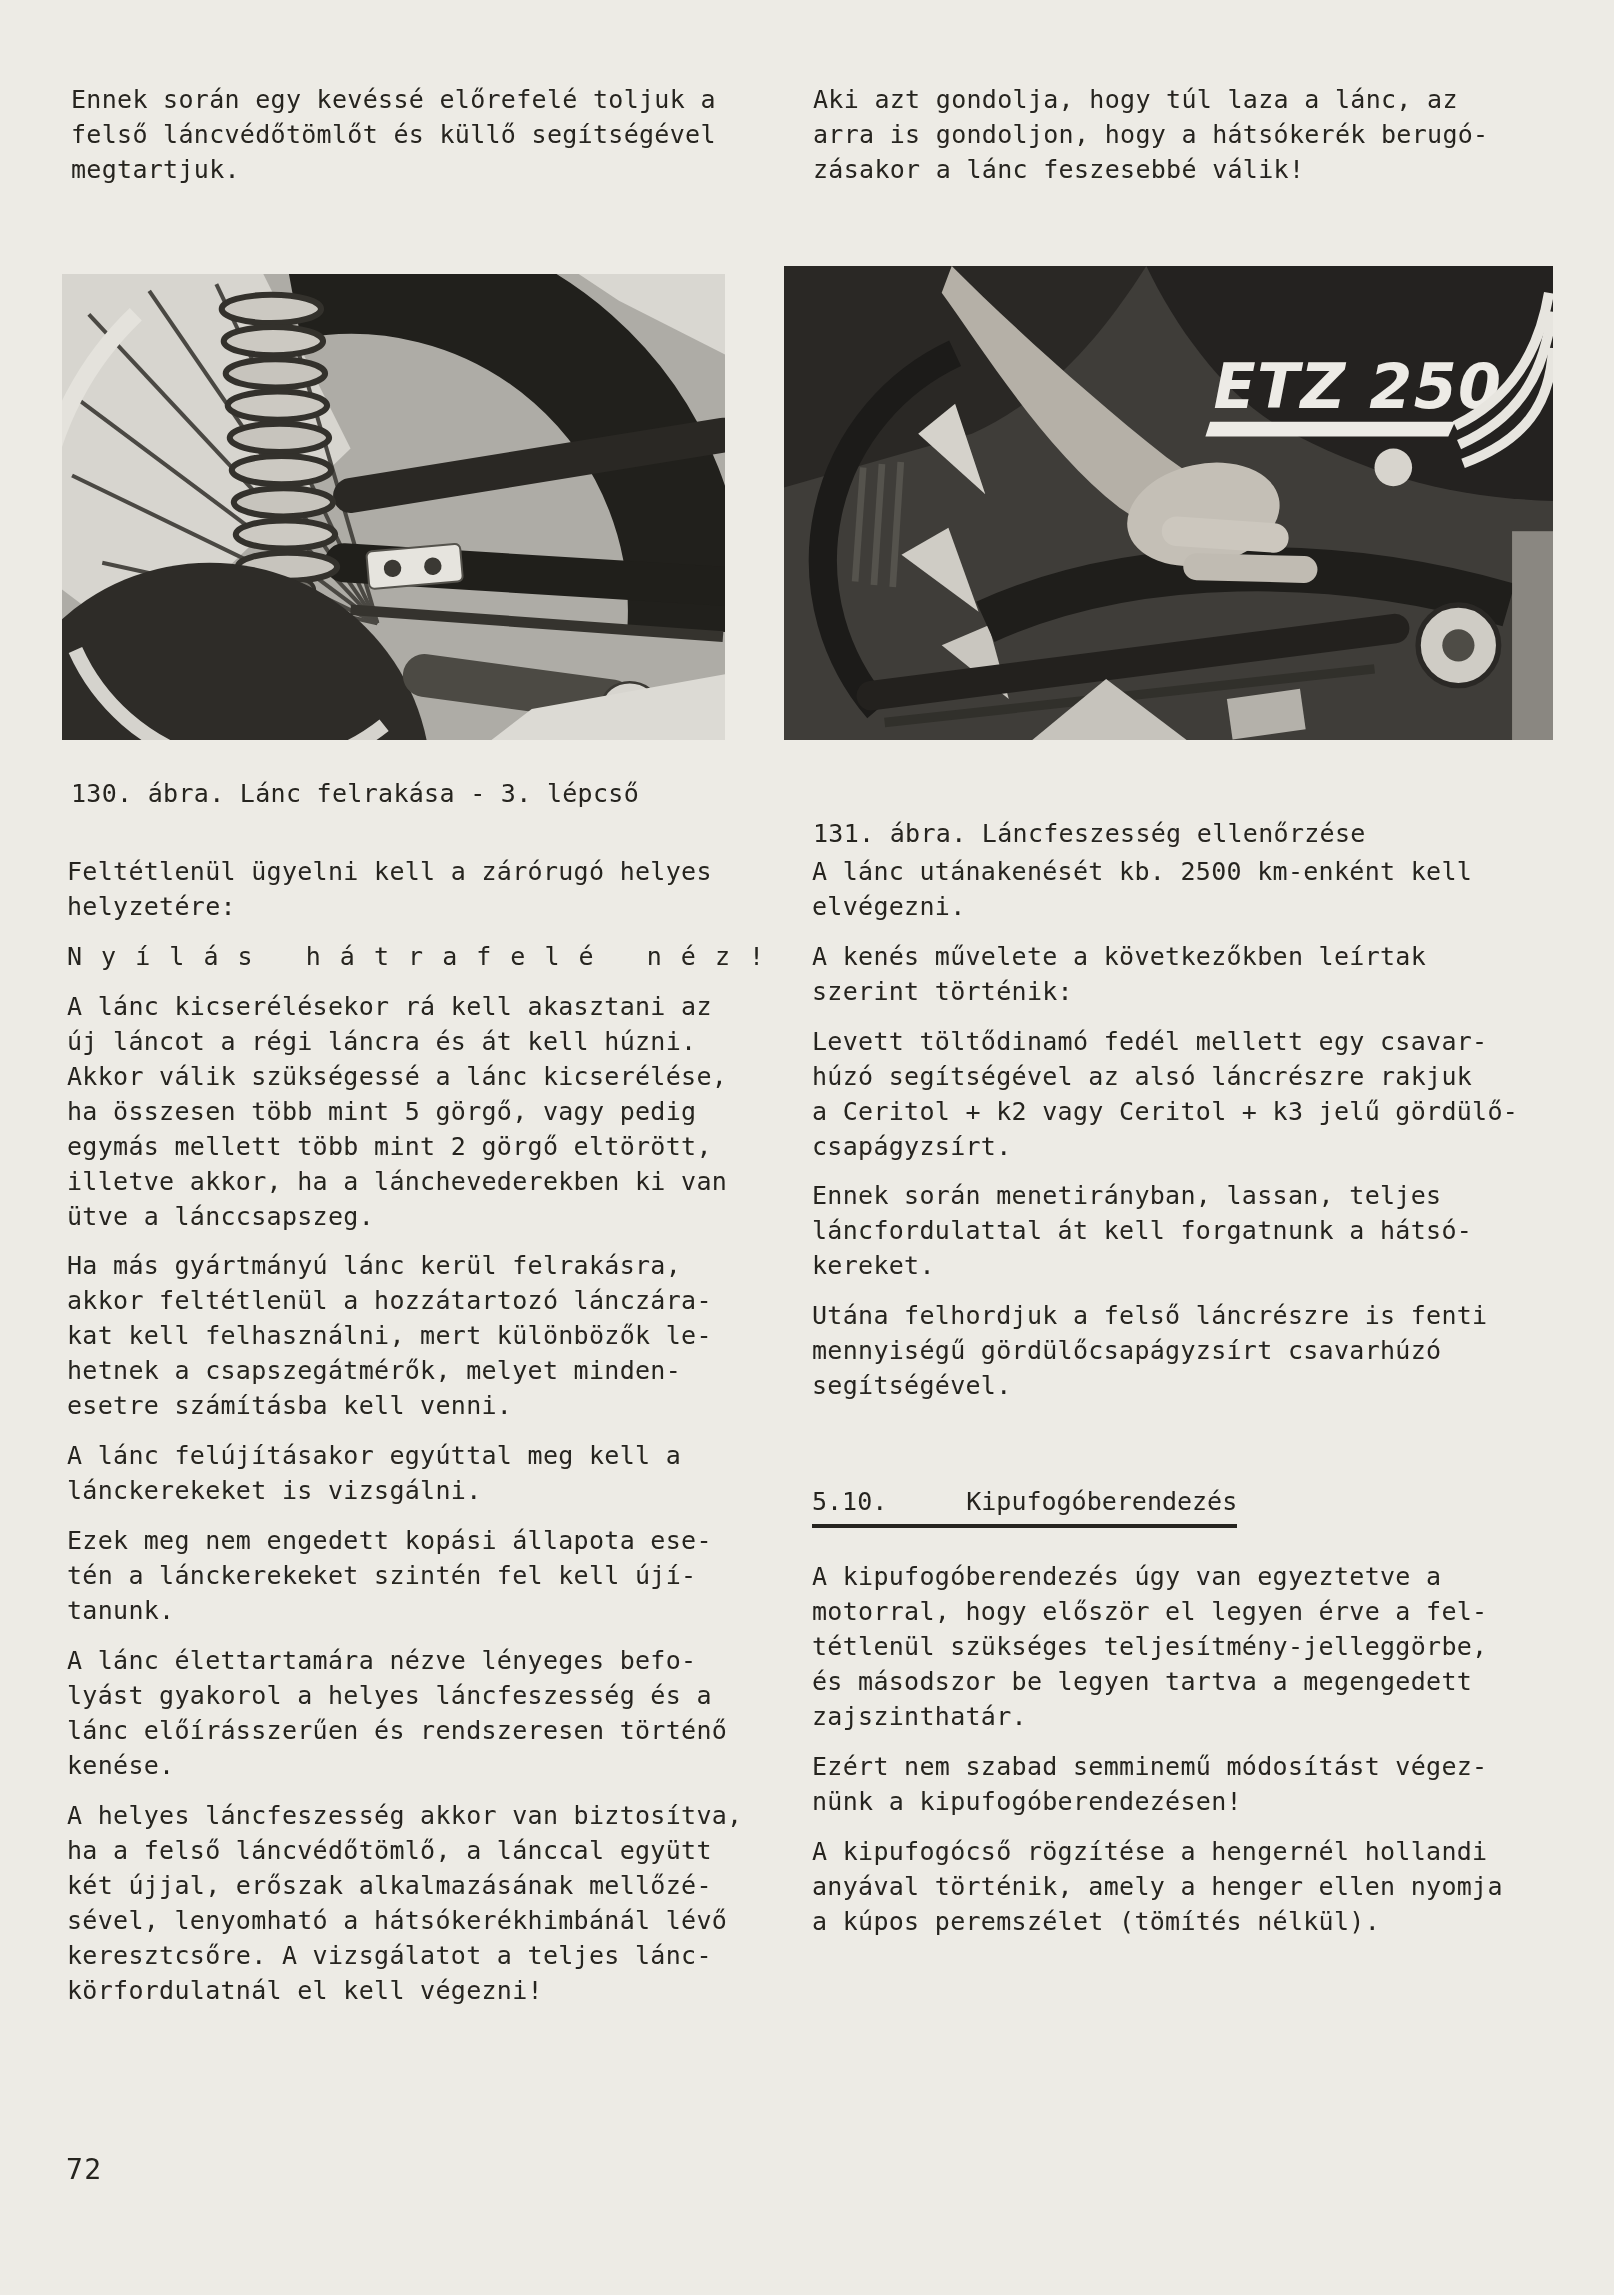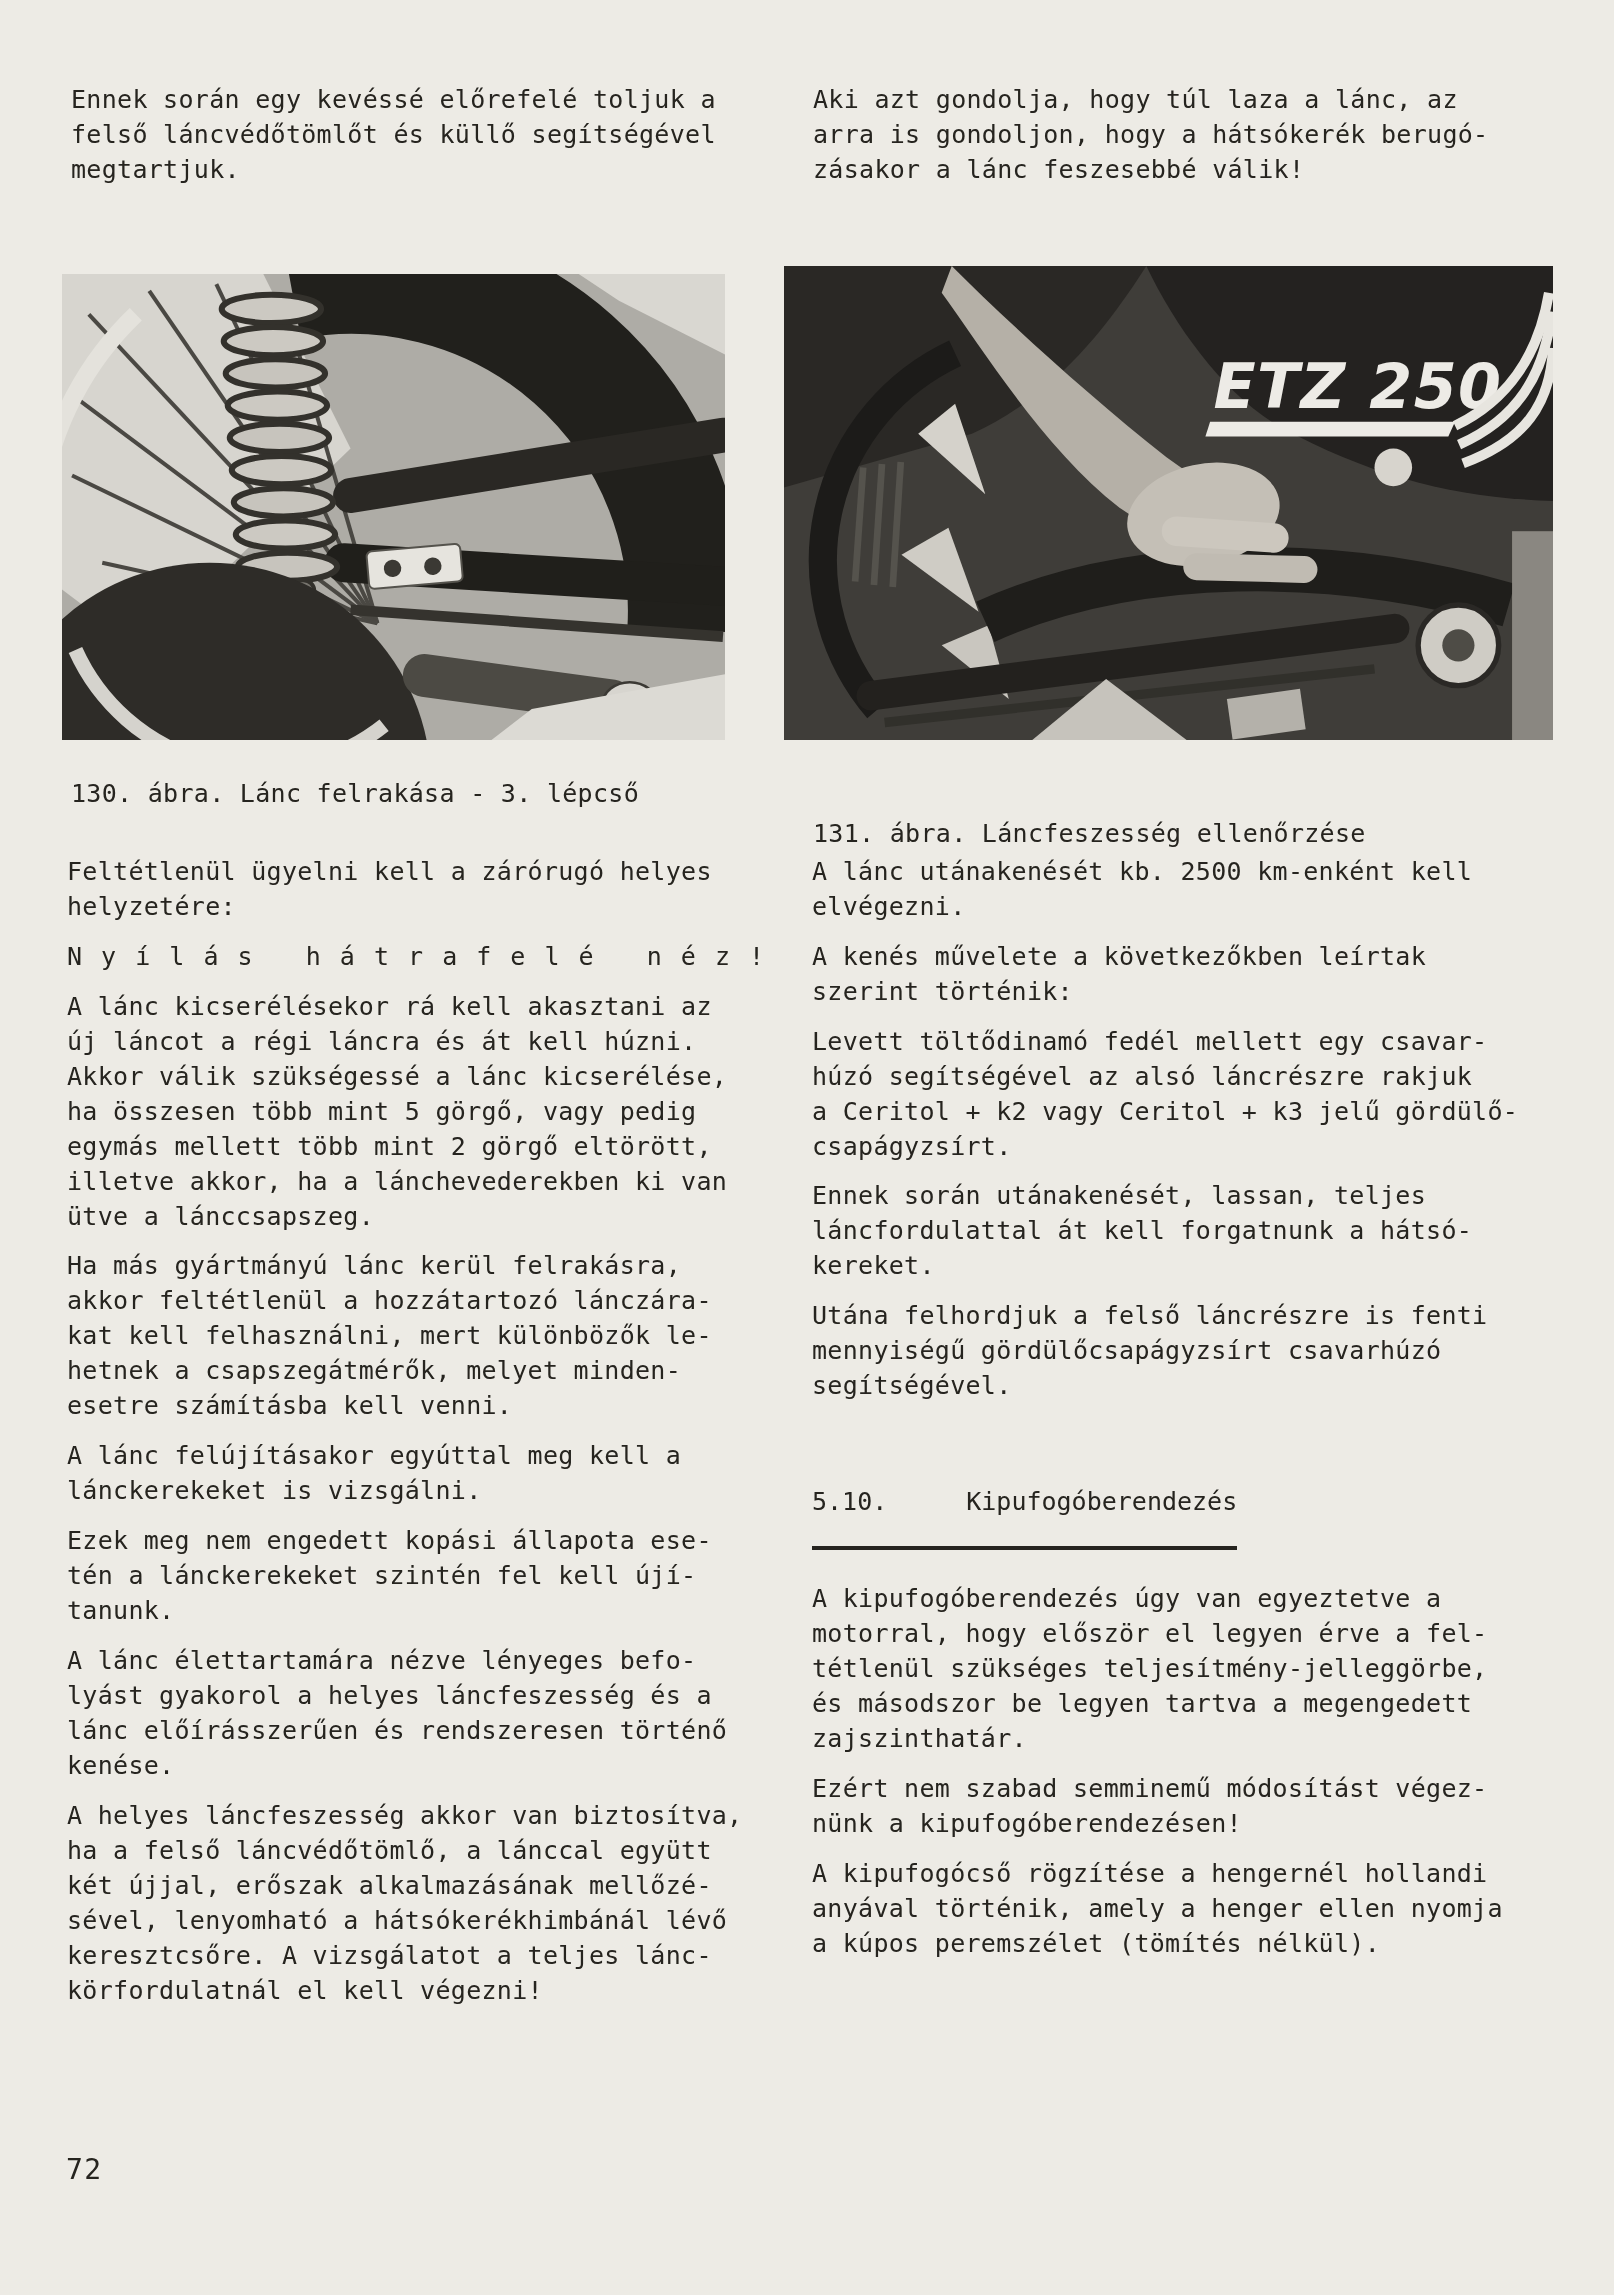--- a/index.html
+++ b/index.html
@@ -37,21 +37,21 @@
   .emphasis {
     letter-spacing:2px;
     margin:10.7px 0 29.5px 0;
   }
 
   .section-heading {
     margin:81px 0 31px 0;
     display:flex;
     width:fit-content;
     border-bottom:4px solid #26241f;
-    padding-bottom:27px;
+    padding-bottom:5px;
     font-size:25px;
     line-height:35px;
   }
   .section-heading .sec-title { margin-left:79px; }
 
   .page-number {
     position:absolute; left:66px; top:2153px;
     font-size:28px; letter-spacing:1.3px;
   }
 </style>
@@ -189,21 +189,21 @@
 
   <div class="col col-right">
     <div class="txt para">A lánc utánakenését kb. 2500 km-enként kell
 elvégezni.</div>
     <div class="txt para">A kenés művelete a következőkben leírtak
 szerint történik:</div>
     <div class="txt para">Levett töltődinamó fedél mellett egy csavar-
 húzó segítségével az alsó láncrészre rakjuk
 a Ceritol + k2 vagy Ceritol + k3 jelű gördülő-
 csapágyzsírt.</div>
-    <div class="txt para">Ennek során utánakenését, lassan, teljes
+    <div class="txt para">Ennek során menetirányban, lassan, teljes
 láncfordulattal át kell forgatnunk a hátsó-
 kereket.</div>
     <div class="txt para">Utána felhordjuk a felső láncrészre is fenti
 mennyiségű gördülőcsapágyzsírt csavarhúzó
 segítségével.</div>
     <div class="section-heading">
       <span class="sec-num">5.10.</span>
       <span class="sec-title">Kipufogóberendezés</span>
     </div>
     <div class="txt para">A kipufogóberendezés úgy van egyeztetve a

